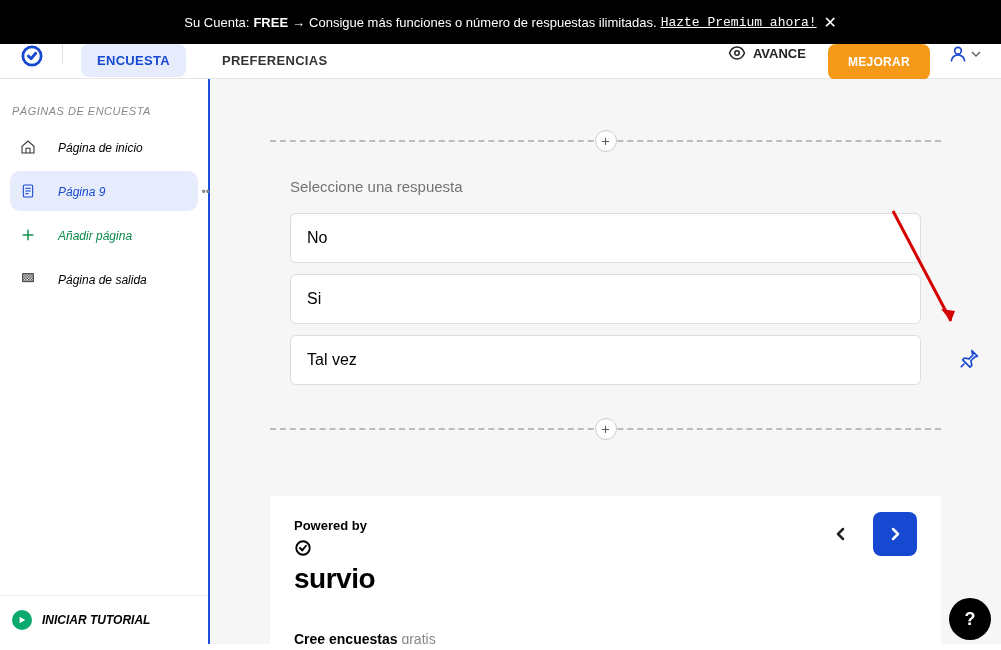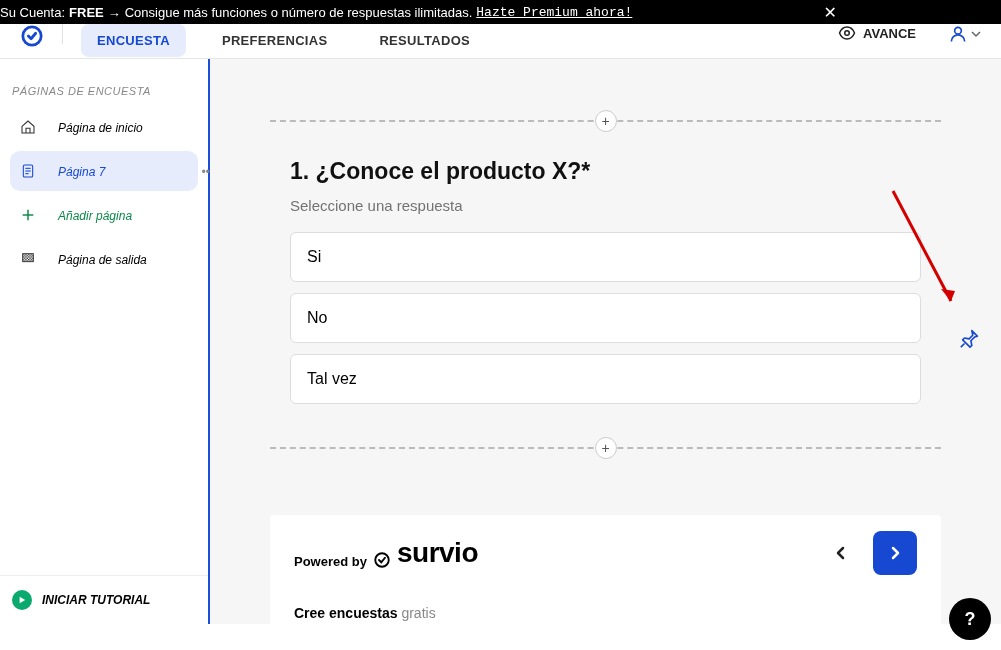--- a/index.html
+++ b/index.html
@@ -1,18 +1,18 @@
 <!DOCTYPE html>
 <html><head>
 <meta charset="utf-8">
 <style>
   * { box-sizing: border-box; margin: 0; padding: 0; }
   body { font-family: -apple-system, BlinkMacSystemFont, "Segoe UI", Arial, sans-serif; width: 1001px; height: 650px; overflow: hidden; background: #fff; }
   
-  .topbar { background: #000; color: #fff; height: 24px; display: flex; align-items: center; justify-content: flex-start; font-size: 13px; position: relative; }
+  .topbar { background: #000; color: #fff; height: 44px; display: flex; align-items: center; justify-content: center; font-size: 13px; position: relative; }
   .topbar .msg { display: flex; align-items: center; gap: 4px; }
   .topbar .free { font-weight: 700; }
   .topbar .link { text-decoration: underline; font-family: Liberation Mono, monospace; }
   .topbar .close { position: absolute; right: 164px; top: 50%; transform: translateY(-50%); cursor: pointer; font-size: 16px; }
   
   .navbar { height: 35px; border-bottom: 1px solid #e5e5e5; display: flex; align-items: flex-start; padding: 0 10px; gap: 8px; }
   .logo { width: 24px; height: 24px; margin: 0 10px; display: flex; align-items: center; justify-content: center; }
   .logo svg { width: 22px; height: 22px; }
   .vsep { width: 1px; height: 20px; background: #e0e0e0; margin-right: 10px; }
   .tabs { display: flex; gap: 20px; align-items: center; }
@@ -44,21 +44,21 @@
   .canvas { flex: 1; background: #f6f6f6; overflow-y: auto; position: relative; }
   .canvas-inner { padding: 55px 60px 20px; }
   .divider { border: none; border-top: 2px dashed #bbb; position: relative; margin: 6px 0; }
   .add-circle { position: absolute; left: 50%; top: 50%; transform: translate(-50%, -50%); width: 22px; height: 22px; border-radius: 50%; background: #fff; border: 1px solid #ccc; display: flex; align-items: center; justify-content: center; font-size: 14px; color: #555; cursor: pointer; }
   .question { padding: 30px 20px 26px; }
   .q-title { font-size: 23px; font-weight: 700; color: #111; margin-bottom: 12px; }
   .q-sub { font-size: 15px; color: #737373; margin-bottom: 18px; }
   .option { background: #fff; border: 1px solid #ddd; border-radius: 6px; padding: 15px 16px; font-size: 16px; margin-bottom: 11px; cursor: pointer; }
   
   .footer-card { background: #fff; margin: 40px 60px 0; padding: 22px 24px 10px; border-radius: 4px 4px 0 0; position: relative; }
-  .powered { display: flex; align-items: flex-end; gap: 6px; font-size: 13px; font-weight: 600; }
+  .powered { display: flex; align-items: flex-start; gap: 6px; font-size: 13px; font-weight: 600; flex-direction: column; }
   .powered svg { width: 18px; height: 18px; }
   .brand { font-size: 28px; font-weight: 700; letter-spacing: -0.5px; }
   .navbtns { position: absolute; right: 24px; top: 16px; display: flex; gap: 10px; }
   .navbtn { width: 44px; height: 44px; border-radius: 8px; display: flex; align-items: center; justify-content: center; cursor: pointer; border: none; }
   .navbtn.prev { background: #fff; }
   .navbtn.next { background: #1648d1; }
   .navbtn svg { width: 14px; height: 14px; }
   .footer-text { margin-top: 36px; font-size: 14px; }
   .footer-text .bold { font-weight: 700; }
   .footer-text .light { color: #888; }
@@ -88,30 +88,30 @@
   <div class="logo">
     <svg viewBox="0 0 24 24">
         <circle cx="12" cy="12" r="10" fill="none" stroke="#1648d1" stroke-width="3"></circle>
         <path d="M8 12 l3 3 l5 -6" fill="none" stroke="#1648d1" stroke-width="3" stroke-linecap="round" stroke-linejoin="round"></path>
       </svg>
   </div>
   <div class="vsep"></div>
   <div class="tabs">
     <div class="tab active">ENCUESTA</div>
     <div class="tab inactive">PREFERENCIAS</div>
-    <div class="tab inactive">RESULTADOS</div>
   </div>
   <div class="spacer"></div>
   <div class="avance">
     <svg viewBox="0 0 24 24">
         <path d="M2 12 C4 7 8 4 12 4 s8 3 10 8 c-2 5 -6 8 -10 8 s-8 -3 -10 -8 Z" fill="none" stroke="#222" stroke-width="2"></path>
         <circle cx="12" cy="12" r="3" fill="none" stroke="#222" stroke-width="2"></circle>
       </svg>
     <span>AVANCE</span>
   </div>
+  <button class="mejorar">MEJORAR</button>
   <div class="user">
     <svg class="avatar" viewBox="0 0 24 24">
         <circle cx="12" cy="8" r="4" fill="none" stroke-width="2"></circle>
         <path d="M4 21 c0 -5 4 -8 8 -8 s8 3 8 8" fill="none" stroke-width="2"></path>
       </svg>
     <svg class="chev" viewBox="0 0 10 10">
         <path d="M1 3 l4 4 l4 -4" fill="none" stroke="#666" stroke-width="1.5"></path>
       </svg>
   </div>
 </div>
@@ -127,21 +127,21 @@
           </svg>
         <span>Página de inicio</span>
       </div>
       <div class="side-item active">
         <svg viewBox="0 0 24 24">
             <rect x="5" y="3" width="14" height="18" rx="2" fill="none" stroke="#1648d1" stroke-width="1.6"></rect>
             <line x1="8" y1="8" x2="16" y2="8" stroke="#1648d1" stroke-width="1.6"></line>
             <line x1="8" y1="12" x2="16" y2="12" stroke="#1648d1" stroke-width="1.6"></line>
             <line x1="8" y1="16" x2="13" y2="16" stroke="#1648d1" stroke-width="1.6"></line>
           </svg>
-        <span>Página 7</span>
+        <span>Página 9</span>
         <span class="dots">•••</span>
       </div>
       <div class="side-item green">
         <svg viewBox="0 0 24 24">
             <line x1="12" y1="4" x2="12" y2="20" stroke="#0a8a4a" stroke-width="2.2"></line>
             <line x1="4" y1="12" x2="20" y2="12" stroke="#0a8a4a" stroke-width="2.2"></line>
           </svg>
         <span>Añadir página</span>
       </div>
       <div class="side-item">
@@ -167,24 +167,23 @@
   </div>
 
   <div class="canvas">
     <div class="canvas-inner">
       <div style="position:relative;">
           <hr class="divider">
           <div class="add-circle">+</div>
         </div>
 
       <div class="question">
-        <div class="q-title">1. ¿Conoce el producto X?*</div>
         <div class="q-sub">Seleccione una respuesta</div>
+        <div class="option">No</div>
         <div class="option">Si</div>
-        <div class="option">No</div>
         <div class="option">Tal vez</div>
       </div>
 
       <div style="position:relative;">
           <hr class="divider">
           <div class="add-circle">+</div>
         </div>
     </div>
 
     <div class="footer-card">

